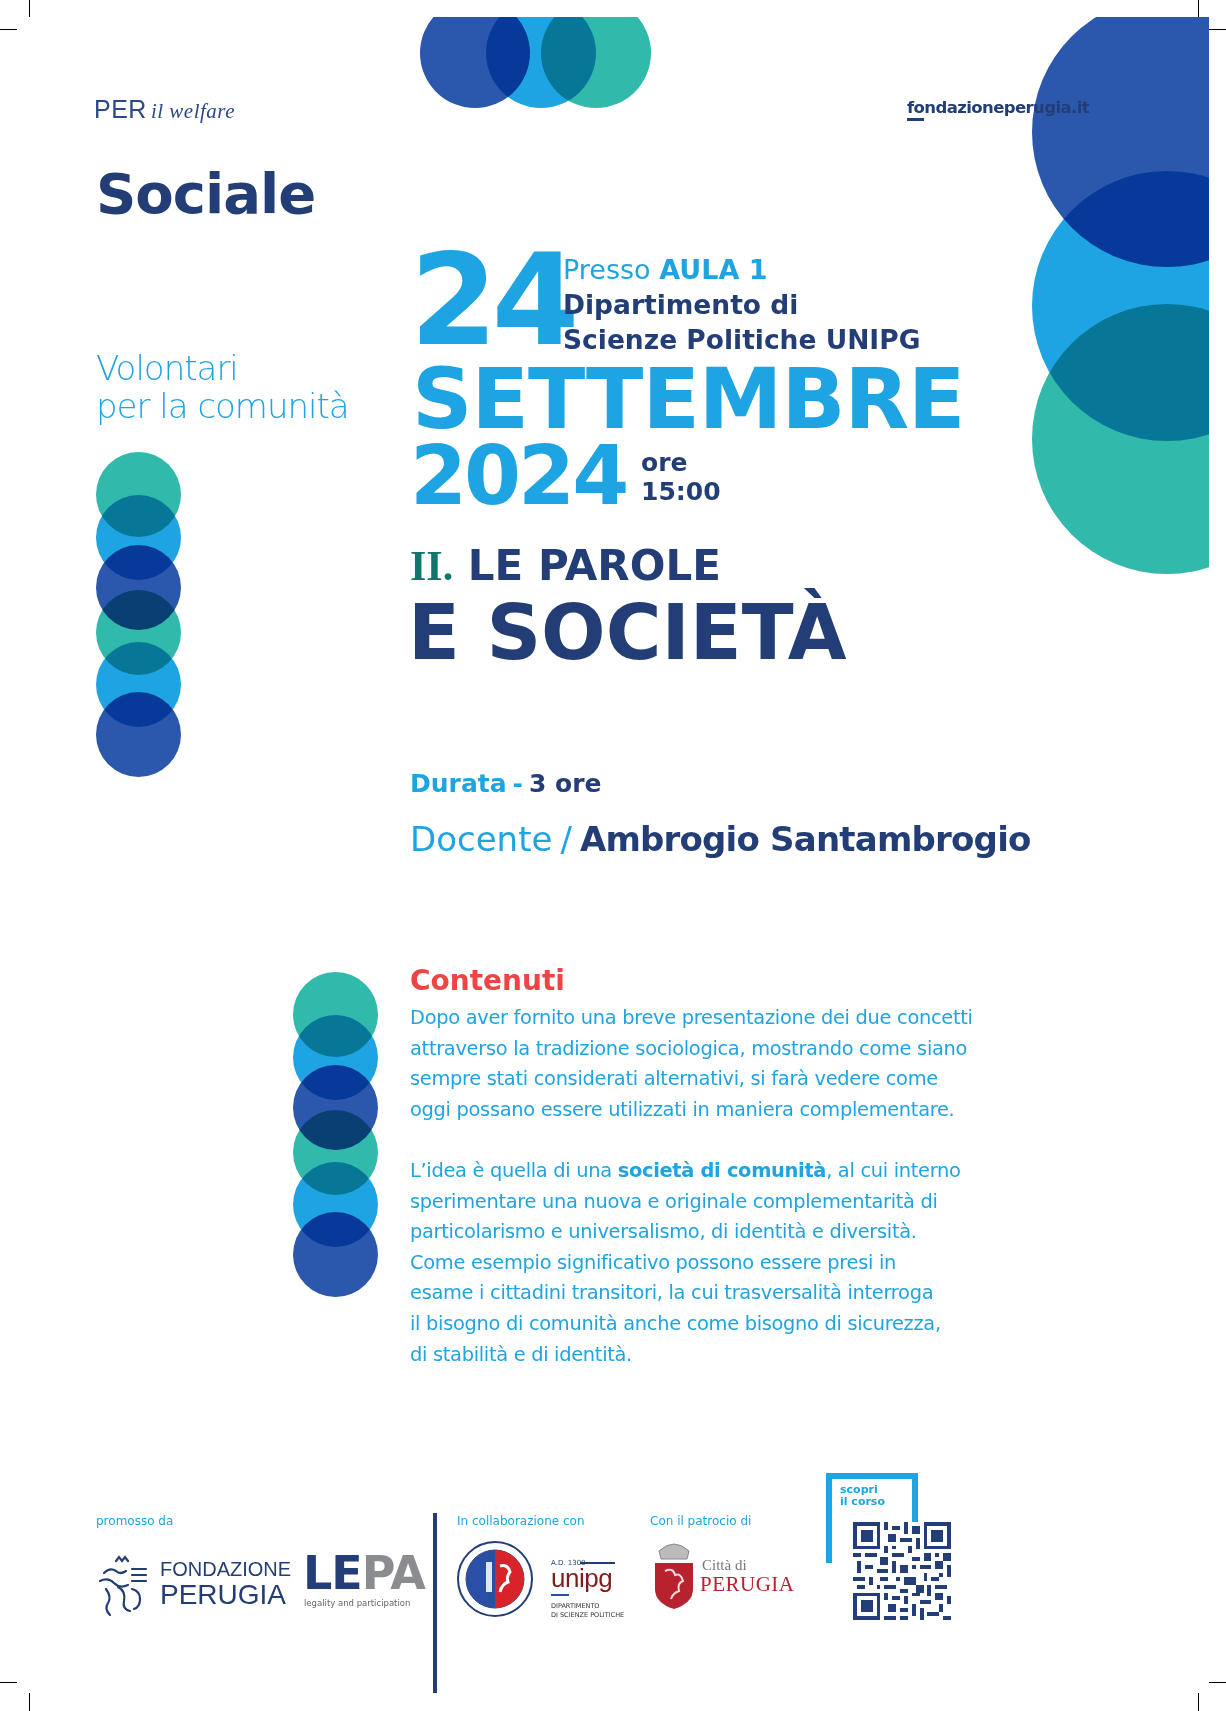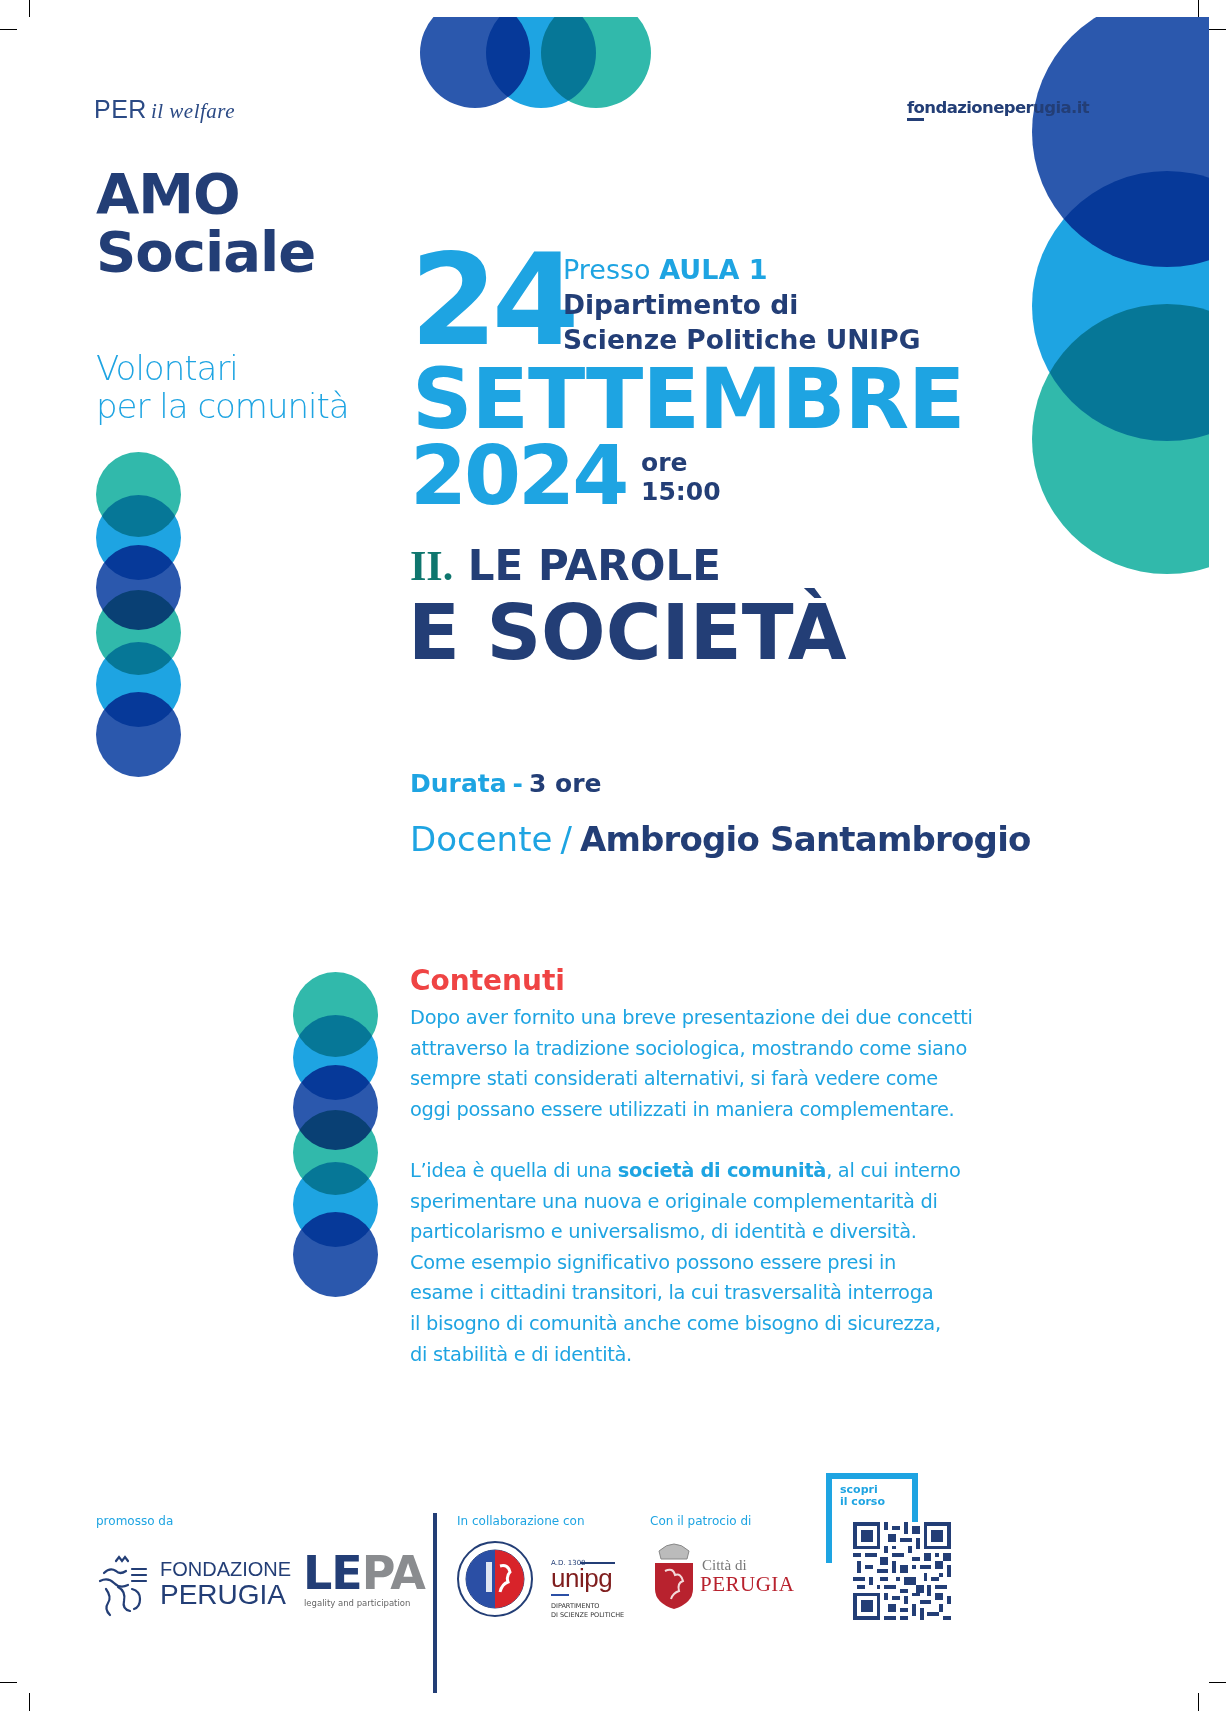--- a/index.html
+++ b/index.html
@@ -105,21 +105,20 @@
   <div class="circle" style="left:276px;top:1195px;width:85px;height:85px;background:#2b58ad;"></div>
 </div>
 
 <div class="abs brand-per">
   <span>PER</span><span class="il">il welfare</span>
 </div>
 <div class="abs site">fondazioneperugia.it</div>
 <div class="abs site-underline"></div>
 
 <div class="abs title">
-  <div>AMO</div>
   <div>Sociale</div>
 </div>
 <div class="abs subtitle">
   <div>Volontari</div>
   <div>per la comunità</div>
 </div>
 
 <div class="abs day">24</div>
 <div class="abs venue">
   <div class="l1"><span>Presso</span> <b>AULA 1</b></div>

